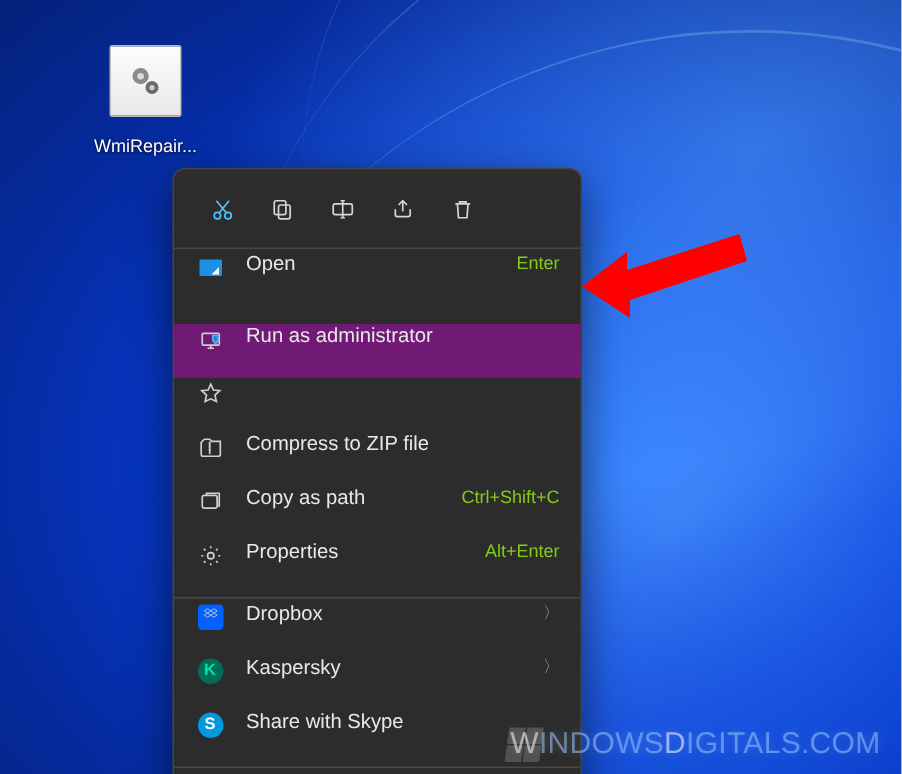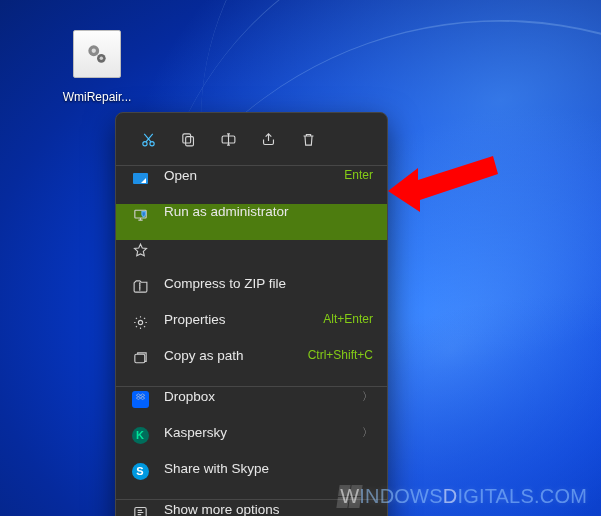--- a/index.html
+++ b/index.html
@@ -69,21 +69,21 @@
   
   .sep { height:1px; background:#474747; margin:2px 0; }
   
   .item {
     display:flex; align-items:flex-start;
     height: 36px;
     padding: 0 14px 0 14px;
     cursor:pointer;
     position:relative;
   }
-  .item:hover, .item.hovered { background:#4d7c0f; }
+  .item:hover, .item.hovered { background:#701a75;margin-top:12px; }
   .item .ico { width:20px; height:20px; margin-right:14px; display:flex; align-items:center; justify-content:center; flex-shrink:0;}
   .item .ico svg { width:17px; height:17px; stroke:#cfcfcf; fill:none; stroke-width:1.6; }
   .item .lbl { flex:1; }
   .item .hint { color:#84cc16; font-size:12px; }
   .item .chev { color:#9a9a9a; font-size:11px; margin-left:auto; }
   
   .ico.blue-open { }
   .ico.blue-open .box { width:15px; height:11px; background:#1d8fe6; border-radius:1px; position:relative;}
   .ico.blue-open .box::before{content:"";position:absolute;right:2px;bottom:1px;width:0;height:0;border-left:5px solid transparent;border-bottom:5px solid #fff;}
   
@@ -207,37 +207,37 @@
             <path d="M3 7 l3 -3 h5 l2 2 h8 v12 a2 2 0 0 1 -2 2 H5 a2 2 0 0 1 -2 -2 z"></path>
             <path d="M11 6 v12 M10 8 h2 M10 11 h2 M10 14 h2"></path>
           </svg>
       </span>
       <span class="lbl">Compress to ZIP file</span>
     </div>
 
     <div class="item">
       <span class="ico">
         <svg viewBox="0 0 24 24">
+            <rect x="4" y="6" width="14" height="12" rx="2"></rect>
+            <path d="M8 6 V4 h12 v12 h-2"></path>
+          </svg>
+      </span>
+      <span class="lbl">Copy as path</span>
+      <span class="hint">Ctrl+Shift+C</span>
+    </div>
+
+    <div class="item">
+      <span class="ico">
+        <svg viewBox="0 0 24 24">
             <circle cx="12" cy="12" r="3"></circle>
             <path d="M12 3 v2 M12 19 v2 M3 12 h2 M19 12 h2 M5.5 5.5 l1.5 1.5 M17 17 l1.5 1.5 M18.5 5.5 l-1.5 1.5 M7 17 l-1.5 1.5"></path>
           </svg>
       </span>
       <span class="lbl">Properties</span>
       <span class="hint">Alt+Enter</span>
-    </div>
-
-    <div class="item">
-      <span class="ico">
-        <svg viewBox="0 0 24 24">
-            <rect x="4" y="6" width="14" height="12" rx="2"></rect>
-            <path d="M8 6 V4 h12 v12 h-2"></path>
-          </svg>
-      </span>
-      <span class="lbl">Copy as path</span>
-      <span class="hint">Ctrl+Shift+C</span>
     </div>
 
     <div class="sep"></div>
 
     <div class="item">
       <span class="ico">
         <span class="dropbox-badge">
             <svg viewBox="0 0 24 24">
               <path d="M6 4 L12 8 L6 12 L0 8 Z M18 4 L24 8 L18 12 L12 8 Z M6 12 L12 16 L6 20 L0 16 Z M18 12 L24 16 L18 20 L12 16 Z" transform="scale(0.5) translate(12 4)"></path>
             </svg>

